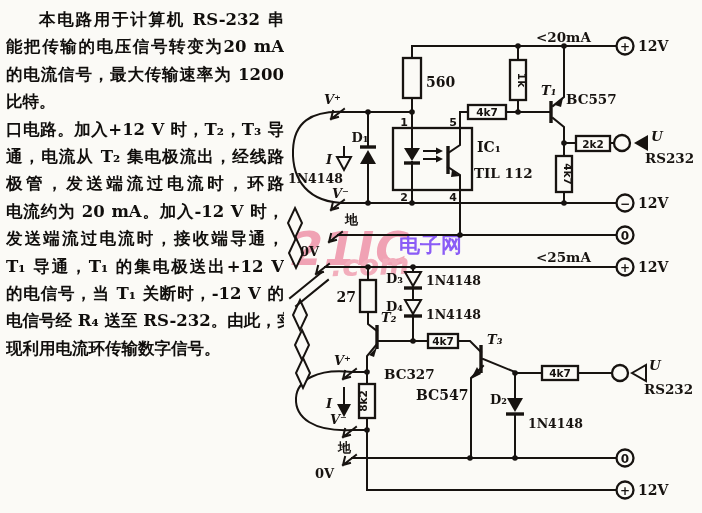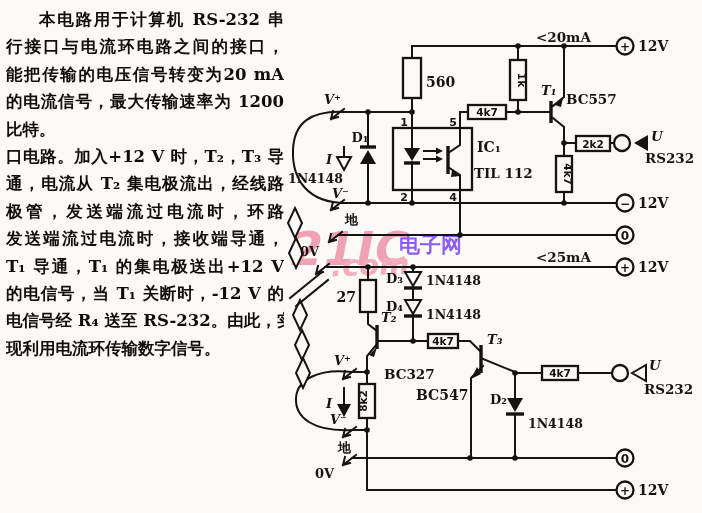--- a/index.html
+++ b/index.html
@@ -31,27 +31,27 @@
   .solid{fill:#171310;stroke:none;}
   .hollow{fill:#fbfaf6;stroke:#171310;stroke-width:2;}
 </style>
 </head>
 <body>
 
 <div class="page">
 
   <div class="text-col">
     <div class="line indent">本电路用于计算机 RS-232 串</div>
-    <div class="line">行接口与电流环电路之间的接口，</div>
     <div class="line">能把传输的电压信号转变为20 mA</div>
     <div class="line">的电流信号，最大传输速率为 1200</div>
     <div class="line last">比特。</div>
     <div class="line">口电路。加入+12 V 时，T₂，T₃ 导</div>
     <div class="line">通，电流从 T₂ 集电极流出，经线路</div>
     <div class="line">极管，发送端流过电流时，环路</div>
+    <div class="line">电流约为 20 mA。加入-12 V 时，</div>
     <div class="line">发送端流过电流时，接收端导通，</div>
     <div class="line">T₁ 导通，T₁ 的集电极送出+12 V</div>
     <div class="line">的电信号，当 T₁ 关断时，-12 V 的</div>
     <div class="line">电信号经 R₄ 送至 RS-232。由此，实</div>
     <div class="line last">现利用电流环传输数字信号。</div>
   </div>
 
   <div class="wm wm-big">21IC</div>
   <div class="wm wm-cn">电子网</div>
   <div class="wm wm-com">.com</div>

